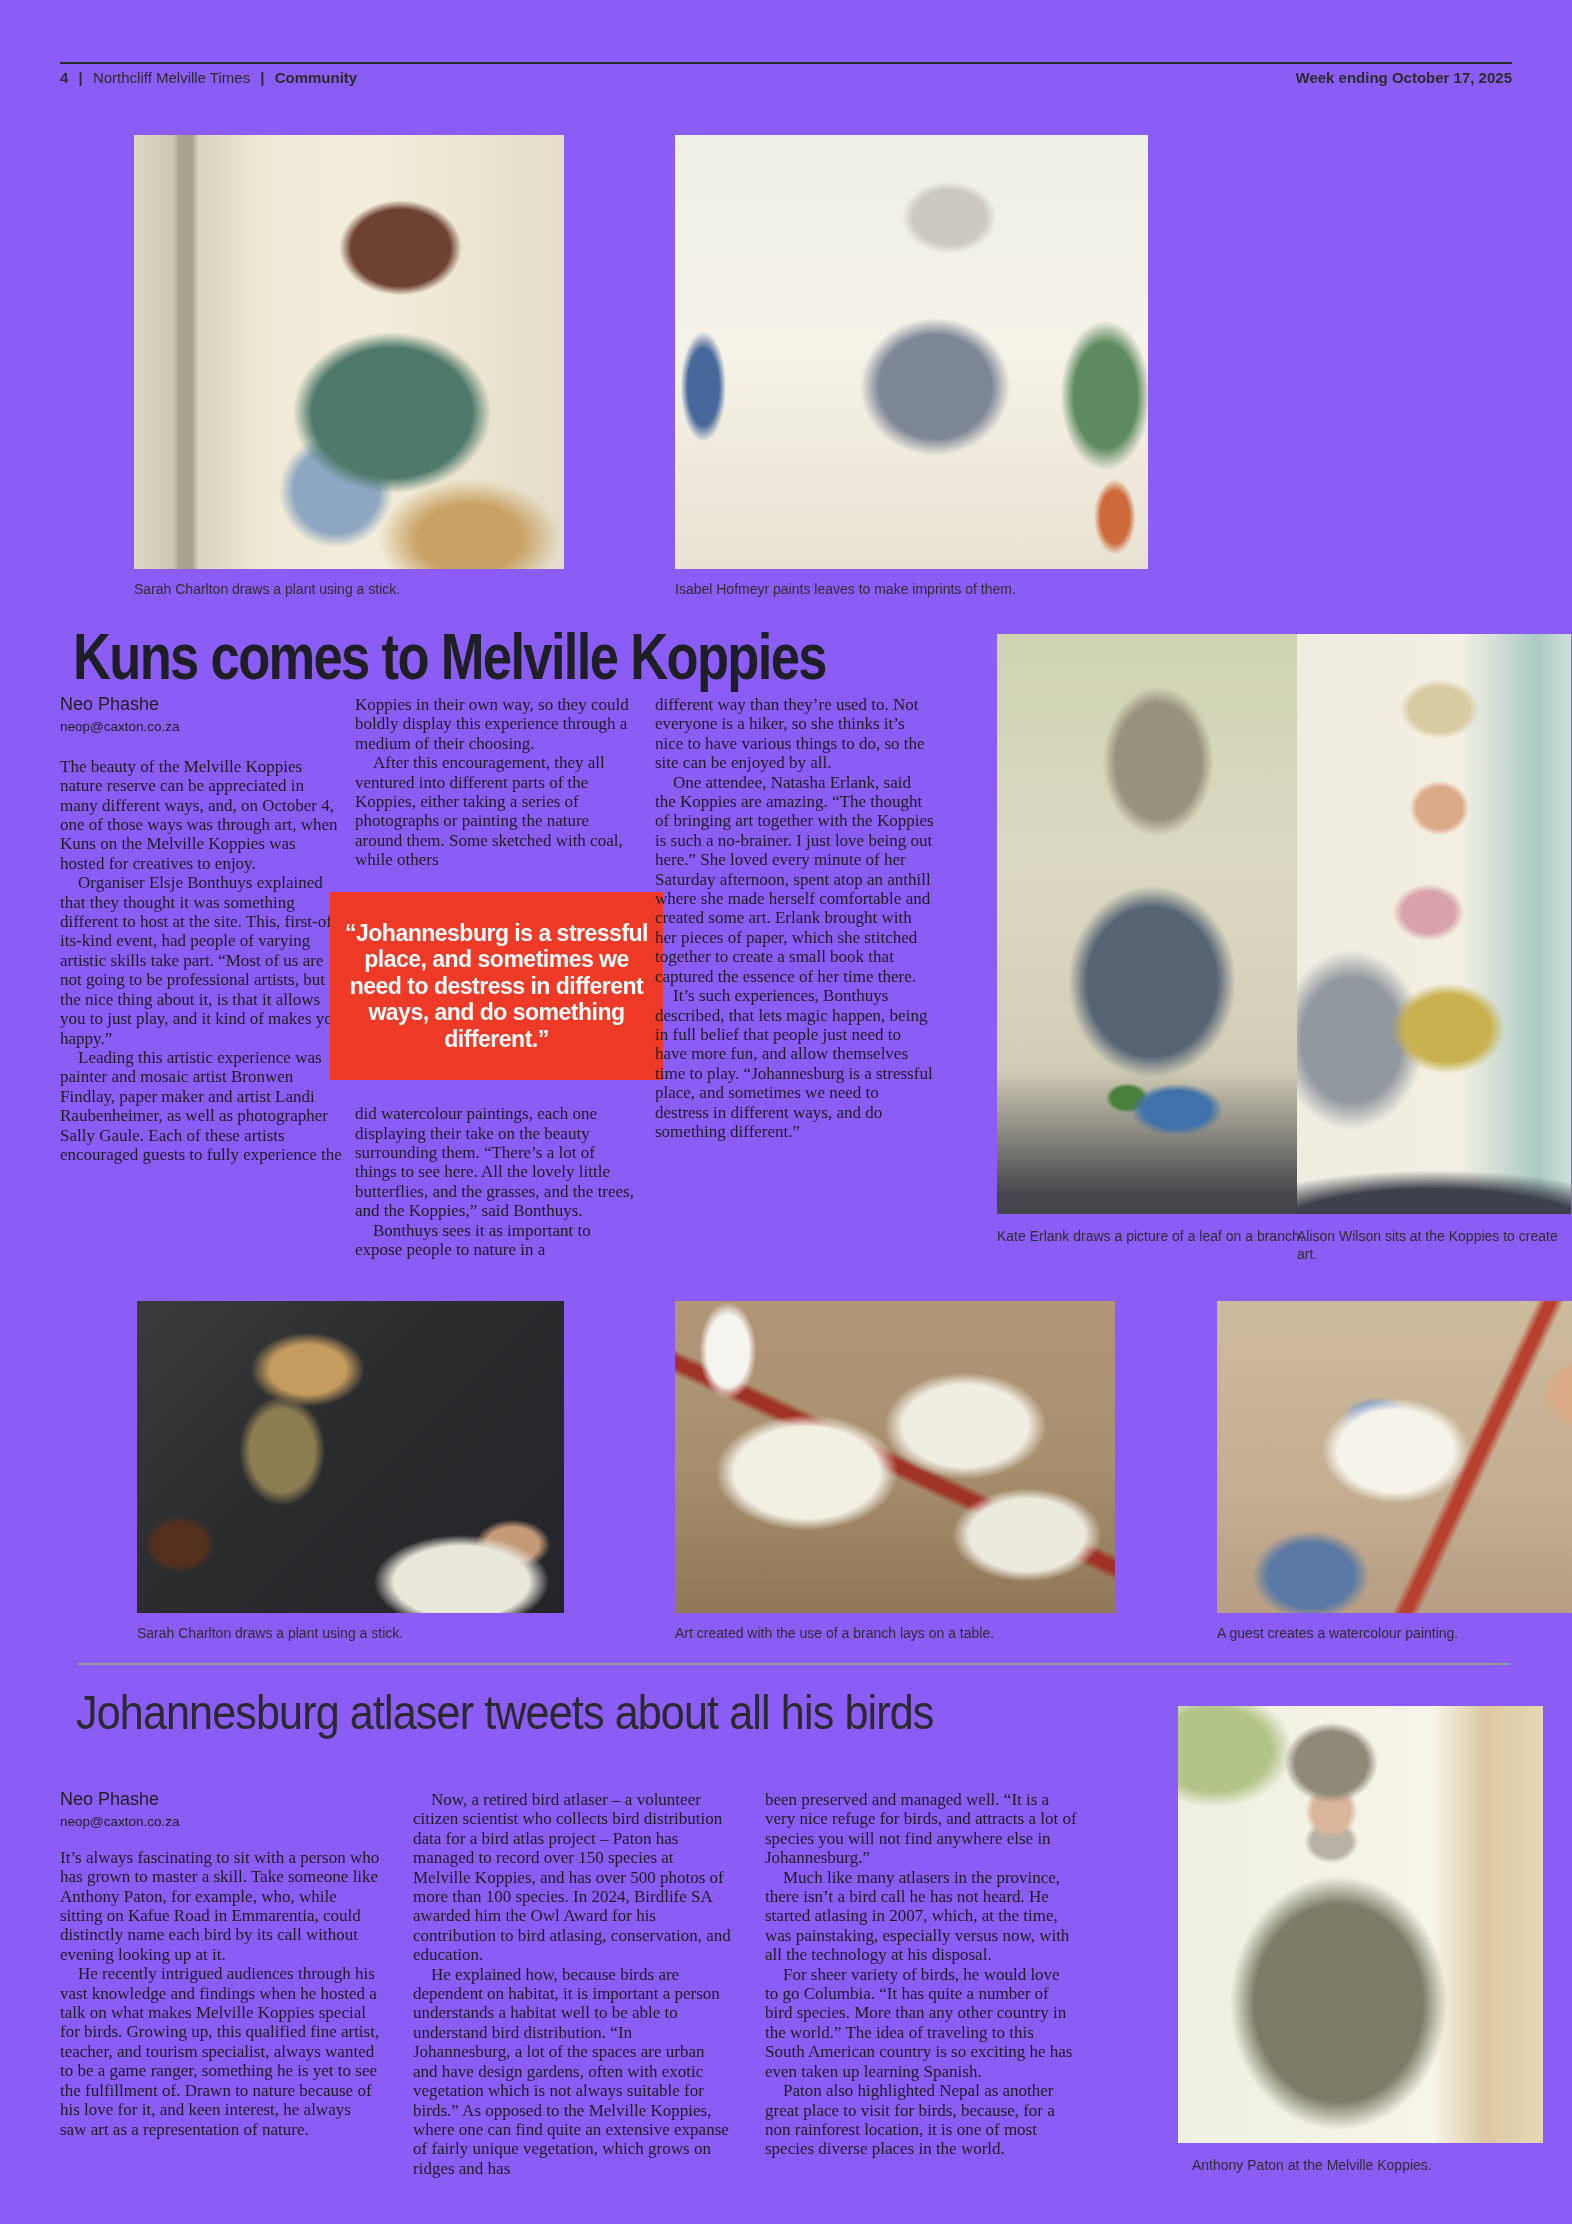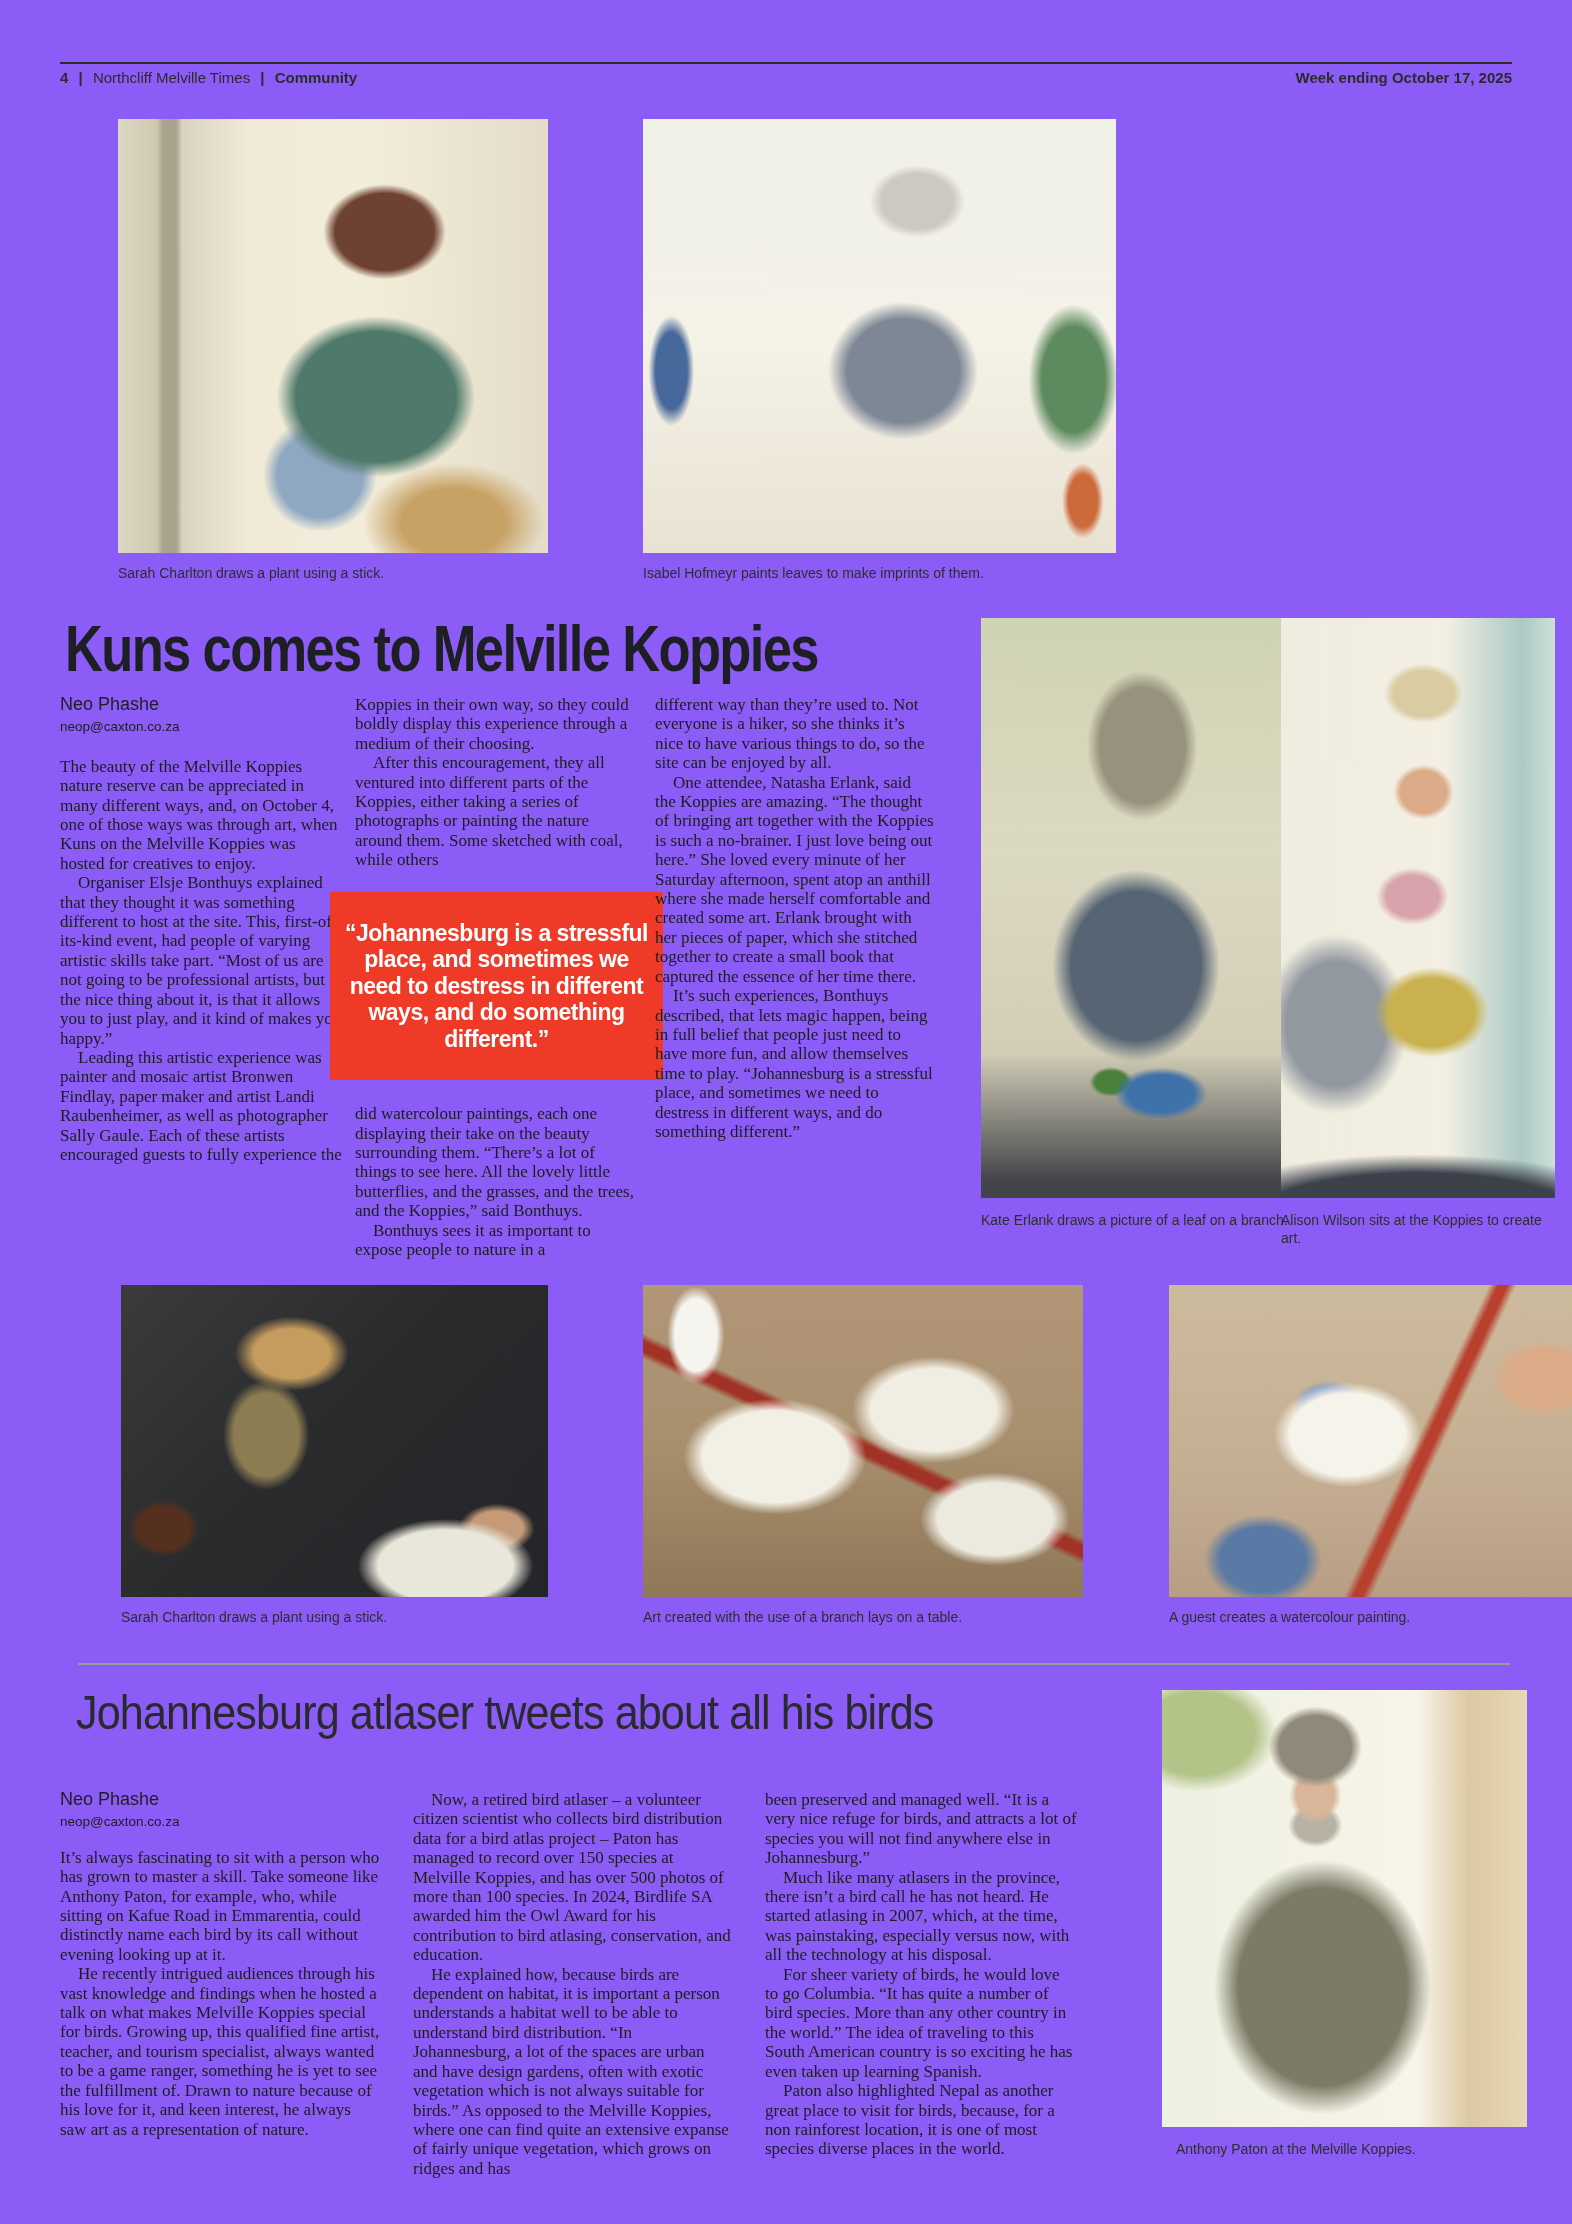--- a/index.html
+++ b/index.html
@@ -5,21 +5,21 @@
   html,body{margin:0;padding:0;background:#fff;}
   .page{position:relative;width:1572px;height:2224px;background:#8b5cf6;overflow:hidden;
         font-family:"Liberation Serif",serif;color:#1d1d1f;}
   
   .masthead{position:absolute;left:60px;right:60px;top:62px;border-top:2px solid #2b2b2b;
             padding-top:5px;display:flex;justify-content:space-between;
             font-family:"Liberation Sans",sans-serif;font-size:15px;color:#2b2b2b;}
   .masthead .b{font-weight:700;}
   .masthead .sep{margin:0 6px;font-weight:700;}
   
-  figure{margin:0;padding-left:43px;}
+  figure{margin:16px;padding-left:43px;}
   .ph{width:100%;background-color:#e9e6da;}
   .cap{font-family:"Liberation Sans",sans-serif;font-size:14px;line-height:18px;color:#2e2e2e;
        margin-top:11px;}
   .toprow{position:absolute;left:75px;top:119px;display:flex;}
   .toprow .ph{height:434px;}
   .midrow{position:absolute;left:78px;top:1285px;display:flex;}
   .midrow .ph{height:312px;}
   
   .ph1{background-image:
     radial-gradient(90px 70px at 62% 26%,#6e4233 55%,rgba(110,66,51,0) 68%),
@@ -82,21 +82,21 @@
     linear-gradient(180deg,#cdbb9e 0%,#c4ae92 60%,#b79e84 100%);}
   .ph9{background-image:
     radial-gradient(72px 62px at 42% 13%,#8f897a 50%,rgba(143,137,122,0) 65%),
     radial-gradient(42px 46px at 42% 24%,#d9b599 45%,rgba(217,181,153,0) 62%),
     radial-gradient(40px 32px at 42% 31%,#b8b2a4 50%,rgba(184,178,164,0) 68%),
     radial-gradient(175px 205px at 44% 68%,#7b7b66 48%,rgba(123,123,102,0) 62%),
     radial-gradient(42px 52px at 47% 76%,#f4f2ea 45%,rgba(244,242,234,0) 62%),
     radial-gradient(125px 92px at 10% 10%,#b3c488 45%,rgba(179,196,136,0) 63%),
     linear-gradient(90deg,#eef0e2 0%,#f7f4e8 70%,#dcc9a4 84%,#e7d7b4 100%);}
   
-  .hl1{position:absolute;left:57px;top:604px;margin:8px;font-family:"Liberation Sans",sans-serif;
+  .hl1{position:absolute;left:57px;top:604px;margin:16px;font-family:"Liberation Sans",sans-serif;
        font-weight:700;font-size:64px;color:#1d1f24;white-space:nowrap;}
   .hl1 .cond{display:inline-block;transform:scaleX(.82);transform-origin:left center;letter-spacing:-2px;}
   .hl2{position:absolute;left:76px;top:1684px;margin:0;font-family:"Liberation Sans",sans-serif;
        font-weight:400;font-size:49px;color:#2a2a2e;white-space:nowrap;}
   .hl2 .cond{display:inline-block;transform:scaleX(.88);transform-origin:left center;letter-spacing:-1px;}
   .byline{font-family:"Liberation Sans",sans-serif;font-size:18px;color:#1f1f1f;}
   .byline-email{font-family:"Liberation Sans",sans-serif;font-size:13.5px;color:#1f1f1f;margin-top:3px;}
   .byline-block{margin-bottom:20px;}
   .col{position:absolute;overflow:hidden;font-size:17px;line-height:19.4px;}
   .col p{margin:0;}

